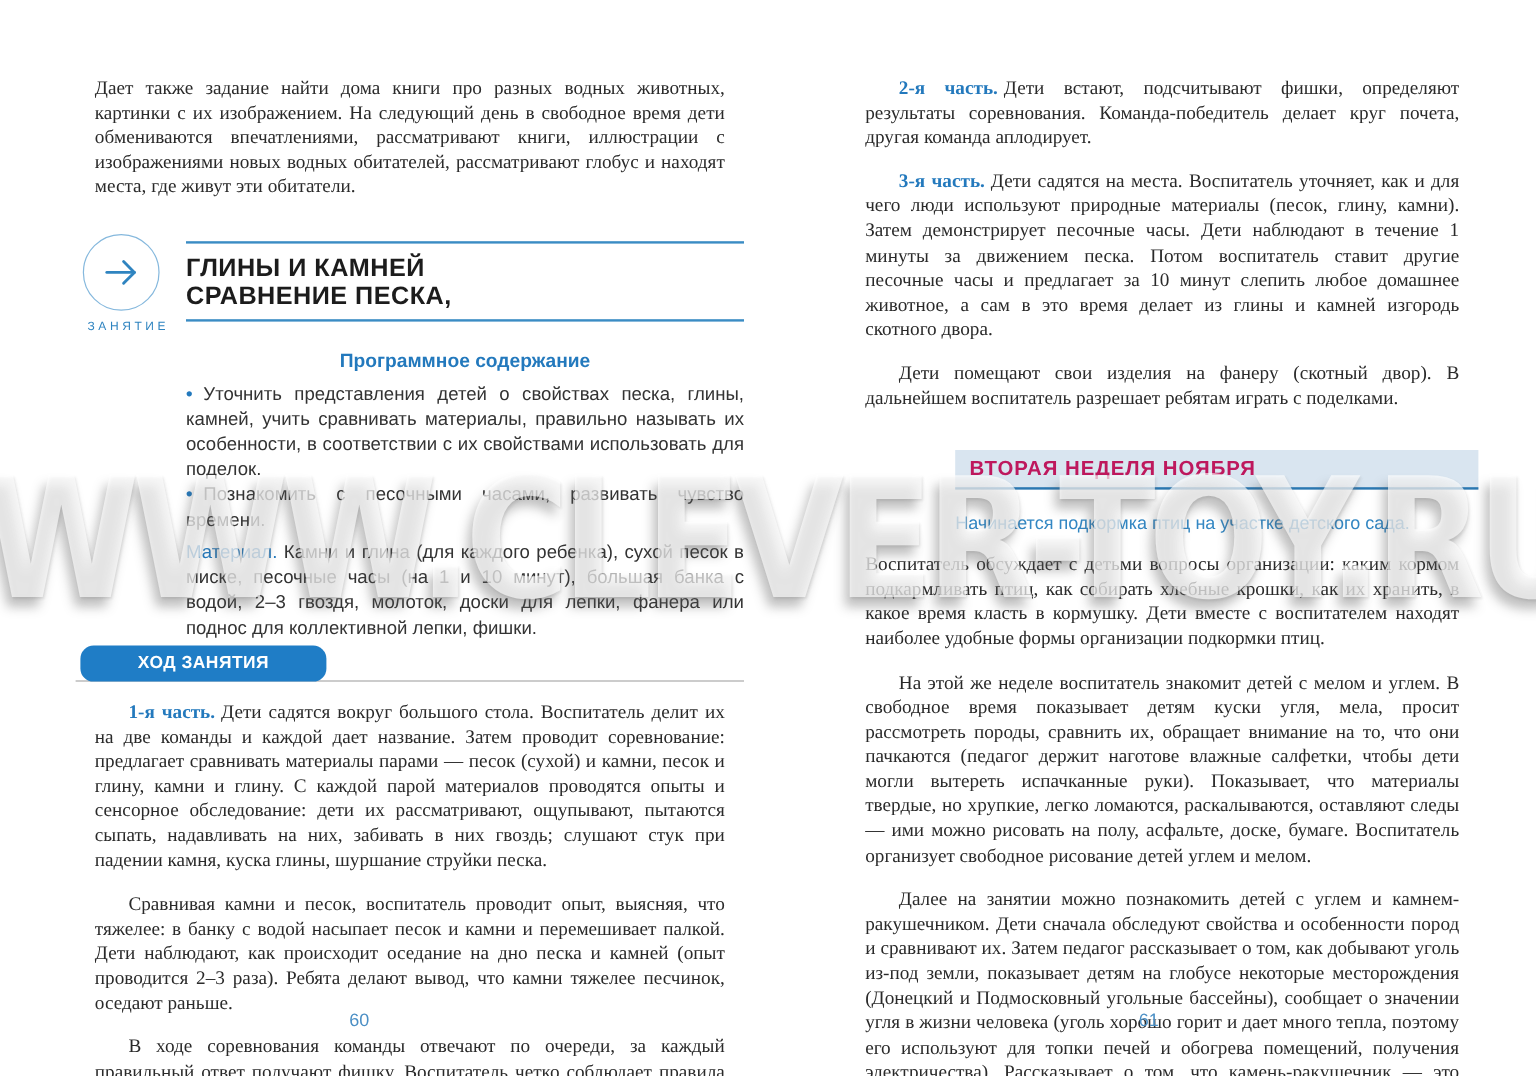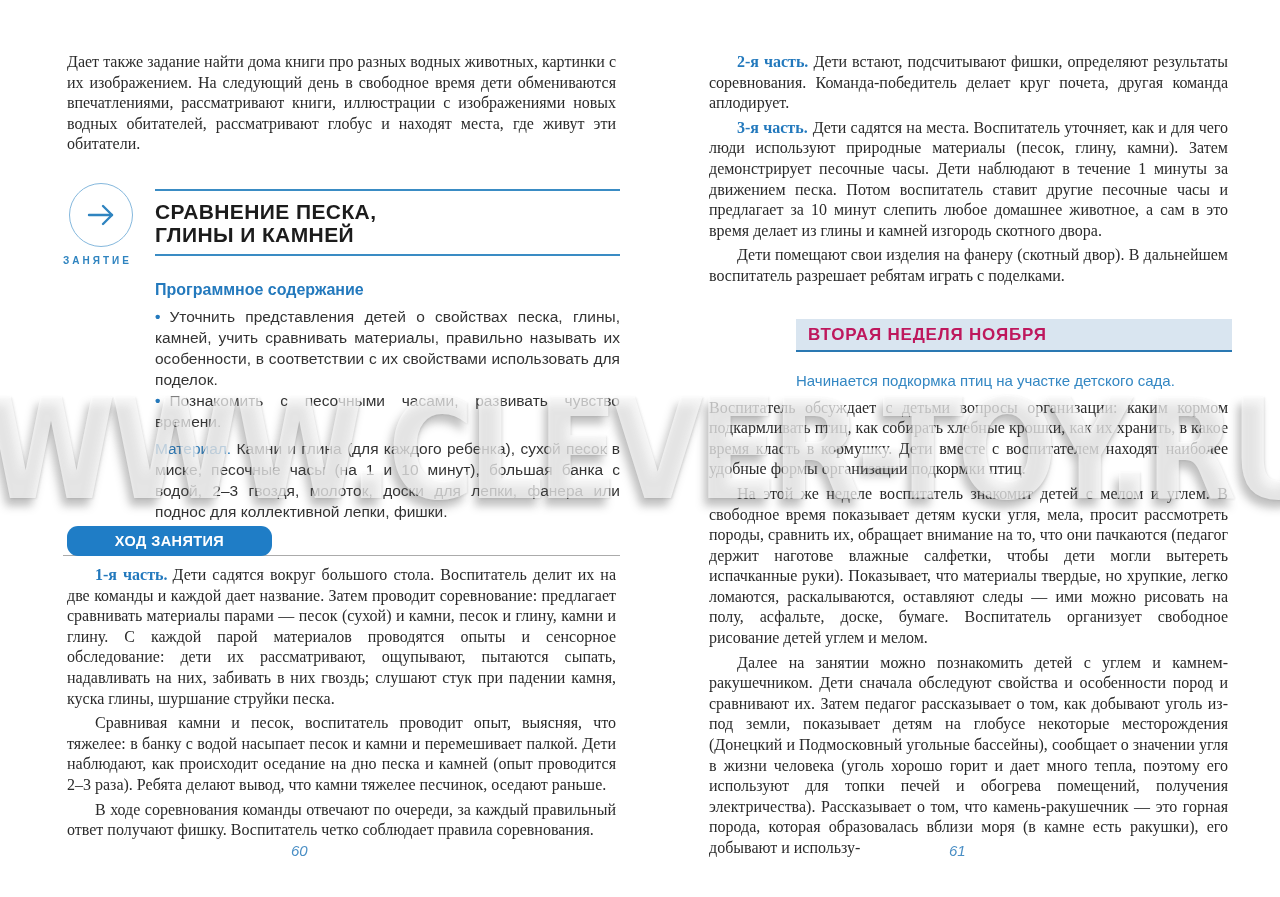--- a/index.html
+++ b/index.html
@@ -5,42 +5,42 @@
   * { margin:0; padding:0; box-sizing:border-box; }
   html,body { width:1280px; height:897px; background:#ffffff; overflow:hidden; position:relative;
               font-family:"Liberation Serif","DejaVu Serif",serif; color:#2a2a2a; }
 
   .page { position:absolute; top:48px; height:830px; z-index:1; }
   .page-left  { left:63px;  width:557px; }
   .page-right { left:705px; width:527px; }
 
   
   .serif { font-size:16px; line-height:20.6px; text-align:justify; color:#2a2a2a; }
-  .serif p { margin:4px; }
+  .serif p { margin:16px; }
   .indent { text-indent:28px; }
   .lead { color:#2379bd; font-weight:bold; margin-right:5px; }
 
   
   .lesson-header { display:flex; margin-top:26px; }
   .icon-col { width:92px; flex:none; position:relative; padding-top:2px; }
   .icon-circle { width:64px; height:64px; border:1.5px solid #85b8dd; border-radius:50%;
                  margin-left:6px; display:flex; align-items:center; justify-content:center; }
-  .icon-label { margin-top:8px; width:78px; text-align:left;
+  .icon-label { margin-top:8px; width:78px; text-align:right;
                 font-family:"Liberation Sans","DejaVu Sans",sans-serif;
-                font-size:10px; letter-spacing:3px; color:#2f84c0; font-weight:bold; }
+                font-size:10px; letter-spacing:3px; color:#2f84c0; font-weight:normal; }
   .title-col { flex:1; padding-top:8px; }
   .rule { border-top:2px solid #3a8cc4; }
   .lesson-title { font-family:"Liberation Sans","DejaVu Sans",sans-serif;
                   font-size:21px; line-height:23px; font-weight:bold; color:#1c1c1c;
                   letter-spacing:0.4px; padding:9px 0 8px 0; }
 
   
   .program { margin-left:92px; font-family:"Liberation Sans","DejaVu Sans",sans-serif;
              font-size:15.5px; line-height:21px; text-align:justify; color:#333; }
-  .program-heading { color:#2379bd; font-weight:bold; font-size:16px; margin-top:13px; margin-bottom:6px; text-align:left; }
+  .program-heading { color:#2379bd; font-weight:bold; font-size:16px; margin-top:13px; margin-bottom:6px; text-align:center; }
   .bullet { margin:0; }
   .bullet .dot::before { content:"•"; }
   .bullet .dot { color:#2379bd; font-weight:bold; margin-right:9px; }
   .material { margin-top:6px; }
   .material-label { color:#2379bd; font-weight:normal; }
 
   
   .tab-row { position:relative; height:30px; margin-top:4px; margin-bottom:9px; }
   .tab-line { position:absolute; left:0; right:0; bottom:0; border-bottom:1.5px solid #ababab; }
   .tab { position:absolute; left:4px; bottom:0; width:205px; height:30px; background:#1f7dc6;
@@ -50,21 +50,21 @@
 
   
   .week-banner { margin-left:91px; margin-top:32px; background:#d9e5f0; border-bottom:2px solid #2a78b2;
                  padding:6px 12px 5px 12px; font-family:"Liberation Sans","DejaVu Sans",sans-serif;
                  font-size:17px; font-weight:bold; letter-spacing:0.8px; color:#be185d; }
   .week-subtitle { margin-left:91px; margin-top:20px; margin-bottom:9px;
                    font-family:"Liberation Sans","DejaVu Sans",sans-serif;
                    font-size:15px; color:#3387c3; }
 
   .page-num { position:absolute; top:794px; color:#4b8fc5;
-              font-family:"Liberation Sans","DejaVu Sans",sans-serif; font-size:15px;font-style:italic; }
+              font-family:"Liberation Sans","DejaVu Sans",sans-serif; font-size:15px; }
   .page-left  .page-num { left:228px; }
   .page-right .page-num { left:244px; }
 
   
   .watermark { position:absolute; z-index:3; top:368px; left:-14px; width:1320px;
                font-family:"DejaVu Sans",sans-serif; font-weight:bold;
                font-size:118px; letter-spacing:-6px; white-space:nowrap;
                transform:scaleY(1.18); transform-origin:left top;
                color:rgba(255,255,255,0.66);
                text-shadow:-4px 7px 8px rgba(90,90,90,0.38), 1px 1px 2px rgba(120,120,120,0.18);
@@ -88,22 +88,22 @@
         <svg width="34" height="34" viewBox="0 0 34 34">
           <line x1="5" y1="17" x2="28" y2="17" stroke="#2f84c0" stroke-width="2.4" stroke-linecap="round"></line>
           <polyline points="19,8 28,17 19,26" fill="none" stroke="#2f84c0" stroke-width="2.4" stroke-linecap="round" stroke-linejoin="round"></polyline>
         </svg>
       </div>
       <div class="icon-label">ЗАНЯТИЕ</div>
     </div>
     <div class="title-col">
       <div class="rule"></div>
       <div class="lesson-title">
+        <div>ГЛИНЫ И КАМНЕЙ</div>
         <div>СРАВНЕНИЕ ПЕСКА,</div>
-        <div>ГЛИНЫ И КАМНЕЙ</div>
       </div>
       <div class="rule"></div>
     </div>
   </div>
 
   <div class="program">
     <div class="program-heading">Программное содержание</div>
     <p class="bullet"><span class="dot"></span><span>Уточнить представления детей о свойствах песка, глины, камней, учить сравнивать материалы, правильно называть их особенности, в соответствии с их свойствами использовать для поделок.</span></p>
     <p class="bullet"><span class="dot"></span><span>Познакомить с песочными часами, развивать чувство времени.</span></p>
     <p class="material"><span class="material-label">Материал.</span> <span>Камни и глина (для каждого ребенка), сухой песок в миске, песочные часы (на 1 и 10 минут), большая банка с водой, 2–3 гвоздя, молоток, доски для лепки, фанера или поднос для коллективной лепки, фишки.</span></p>

